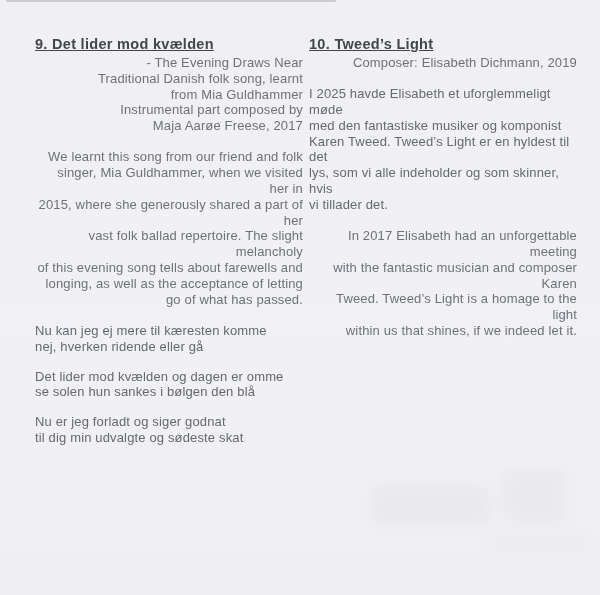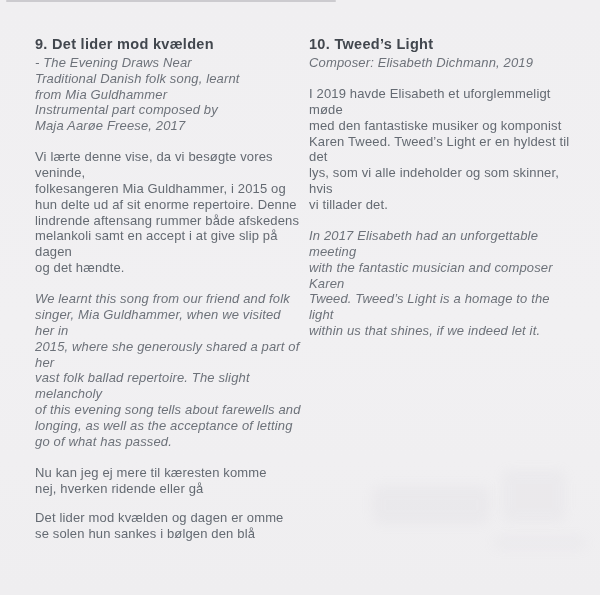--- a/index.html
+++ b/index.html
@@ -36,26 +36,27 @@
   }
   .col.left  { left: 35px; }
   .col.right { left: 309px; }
   .song-title {
     font-size: 14.5px;
     font-weight: bold;
     color: #42474e;
     margin: 0 0 2px 0;
     letter-spacing: 0.3px;
     line-height: 17px;
+    text-decoration: underline;
   }
   .credits, .body {
     white-space: pre-line;
     margin: 0 0 15.5px 0;
   }
-  .italic { font-style: italic; color: #6d727a; }
+  .italic { color: #6d727a; text-align: right; }
   .danish { color: #646a72; }
   .verse { margin-bottom: 14px; }
   
   .smudge {
     position: absolute;
     background: #bcb9c5;
     filter: blur(6px);
     border-radius: 8px;
     pointer-events: none;
   }
@@ -70,43 +71,39 @@
 
   <div class="scan-edge"></div>
 
   <div class="col left">
     <h2 class="song-title">9. Det lider mod kvælden</h2>
     <div class="credits italic">- The Evening Draws Near
 Traditional Danish folk song, learnt
 from Mia Guldhammer
 Instrumental part composed by
 Maja Aarøe Freese, 2017</div>
-    <div class="body danish">Vi lærte denne vise, da vi besøgte vores veninde,
-folkesangeren Mia Guldhammer, i 2015 og
-hun delte ud af sit enorme repertoire. Denne
-lindrende aftensang rummer både afskedens
-melankoli samt en accept i at give slip på dagen
-og det hændte.</div>
     <div class="body italic">We learnt this song from our friend and folk
 singer, Mia Guldhammer, when we visited her in
 2015, where she generously shared a part of her
 vast folk ballad repertoire. The slight melancholy
 of this evening song tells about farewells and
 longing, as well as the acceptance of letting
 go of what has passed.</div>
     <div class="body danish verse">Nu kan jeg ej mere til kæresten komme
 nej, hverken ridende eller gå</div>
     <div class="body danish verse">Det lider mod kvælden og dagen er omme
 se solen hun sankes i bølgen den blå</div>
+    <div class="body danish verse">Nu er jeg forladt og siger godnat
+til dig min udvalgte og sødeste skat</div>
   </div>
 
   <div class="col right">
     <h2 class="song-title">10. Tweed’s Light</h2>
     <div class="credits italic">Composer: Elisabeth Dichmann, 2019</div>
-    <div class="body danish">I 2019 havde Elisabeth et uforglemmeligt møde
+    <div class="body danish">I 2025 havde Elisabeth et uforglemmeligt møde
 med den fantastiske musiker og komponist
 Karen Tweed. Tweed’s Light er en hyldest til det
 lys, som vi alle indeholder og som skinner, hvis
 vi tillader det.</div>
     <div class="body italic">In 2017 Elisabeth had an unforgettable meeting
 with the fantastic musician and composer Karen
 Tweed. Tweed’s Light is a homage to the light
 within us that shines, if we indeed let it.</div>
   </div>
 

